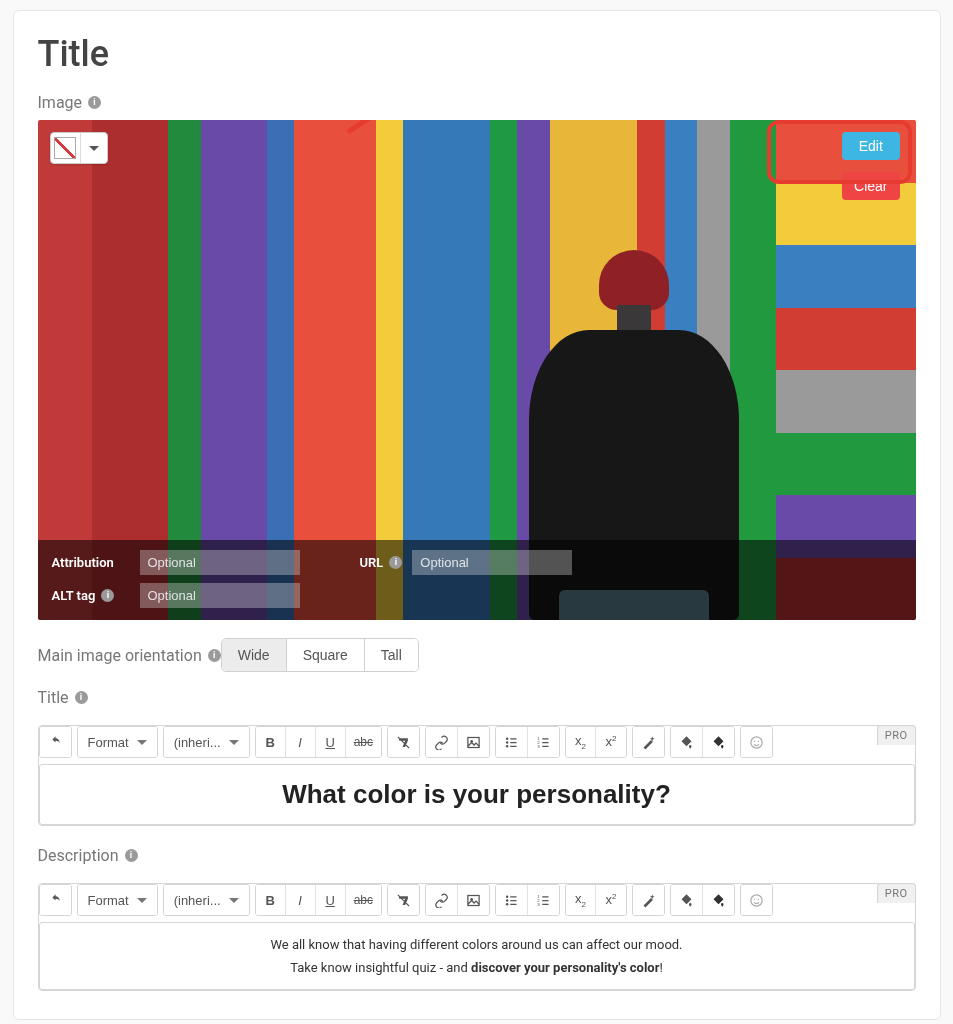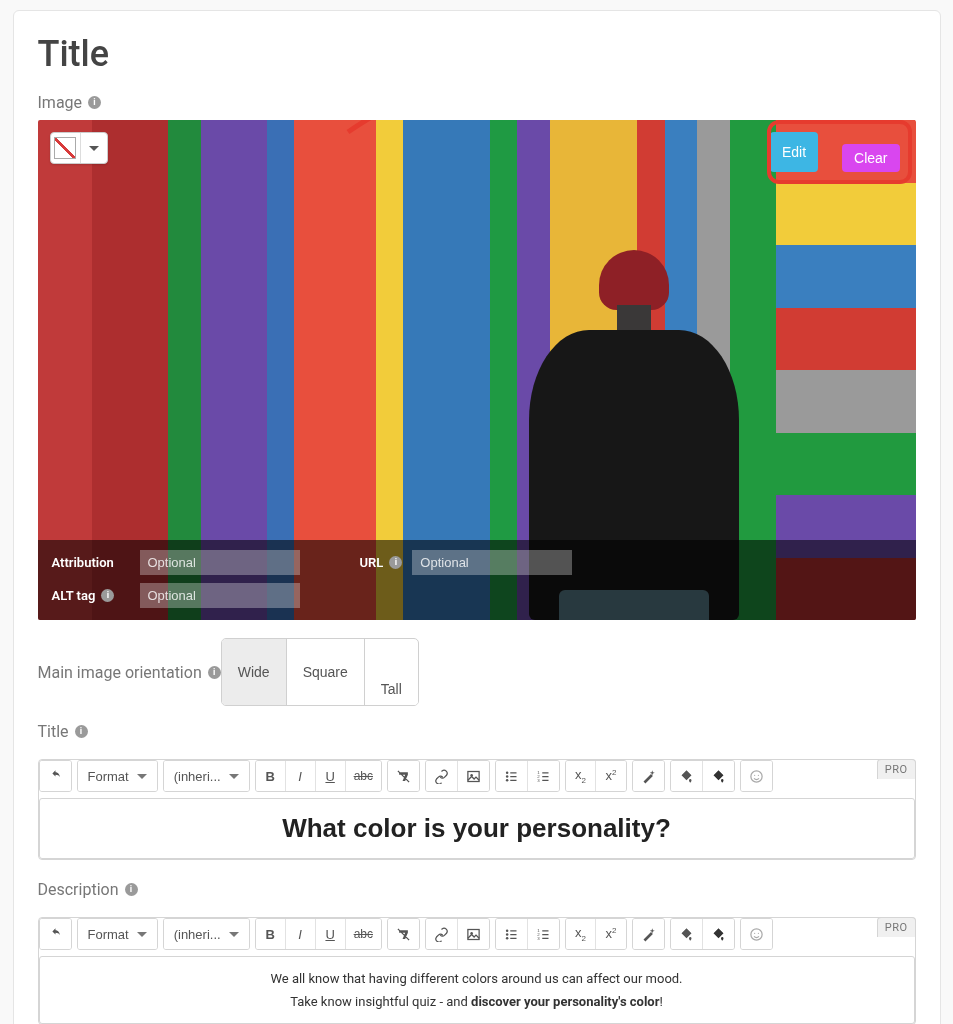--- a/index.html
+++ b/index.html
@@ -149,32 +149,33 @@
   .caret-down {
     width: 0; height: 0;
     border-left: 5px solid transparent;
     border-right: 5px solid transparent;
     border-top: 5px solid #555;
   }
   .edit-clear {
     position: absolute;
     top: 12px; right: 16px;
     display: flex;
-    gap: 24px;
+    gap: 12px;
+    flex-direction: column;
   }
   .btn-edit, .btn-clear {
     padding: 6px 12px;
     font-size: 14px;
     border-radius: 4px;
     border: none;
     color: #fff;
     cursor: pointer;
   }
   .btn-edit { background: #3db6e4; }
-  .btn-clear { background: #d946ef; margin-top: 12px; }
+  .btn-clear { background: #ef4444; }
   .highlight-box {
     position: absolute;
     top: 0px; right: 4px;
     width: 145px; height: 64px;
     border: 4px solid #e63b2e;
     border-radius: 12px;
     pointer-events: none;
   }
   .arrow-svg {
     position: absolute;
@@ -233,21 +234,21 @@
   }
   .seg-control button {
     background: #fff;
     border: none;
     border-right: 1px solid #d0d0d0;
     padding: 8px 16px;
     font-size: 14px;
     color: #555;
     cursor: pointer;
   }
-  .seg-control button:last-child { border-right: none; margin-top: 34px; }
+  .seg-control button:last-child { border-right: none; }
   .seg-control button.active { background: #ececec; font-weight: 500; }
   
   .editor-wrap { position: relative; margin-bottom: 20px; }
   .pro-badge {
     position: absolute;
     top: 0; right: 0;
     background: #f0f0f0;
     border: 1px solid #d5d5d5;
     border-bottom: none;
     border-radius: 4px 4px 0 0;

